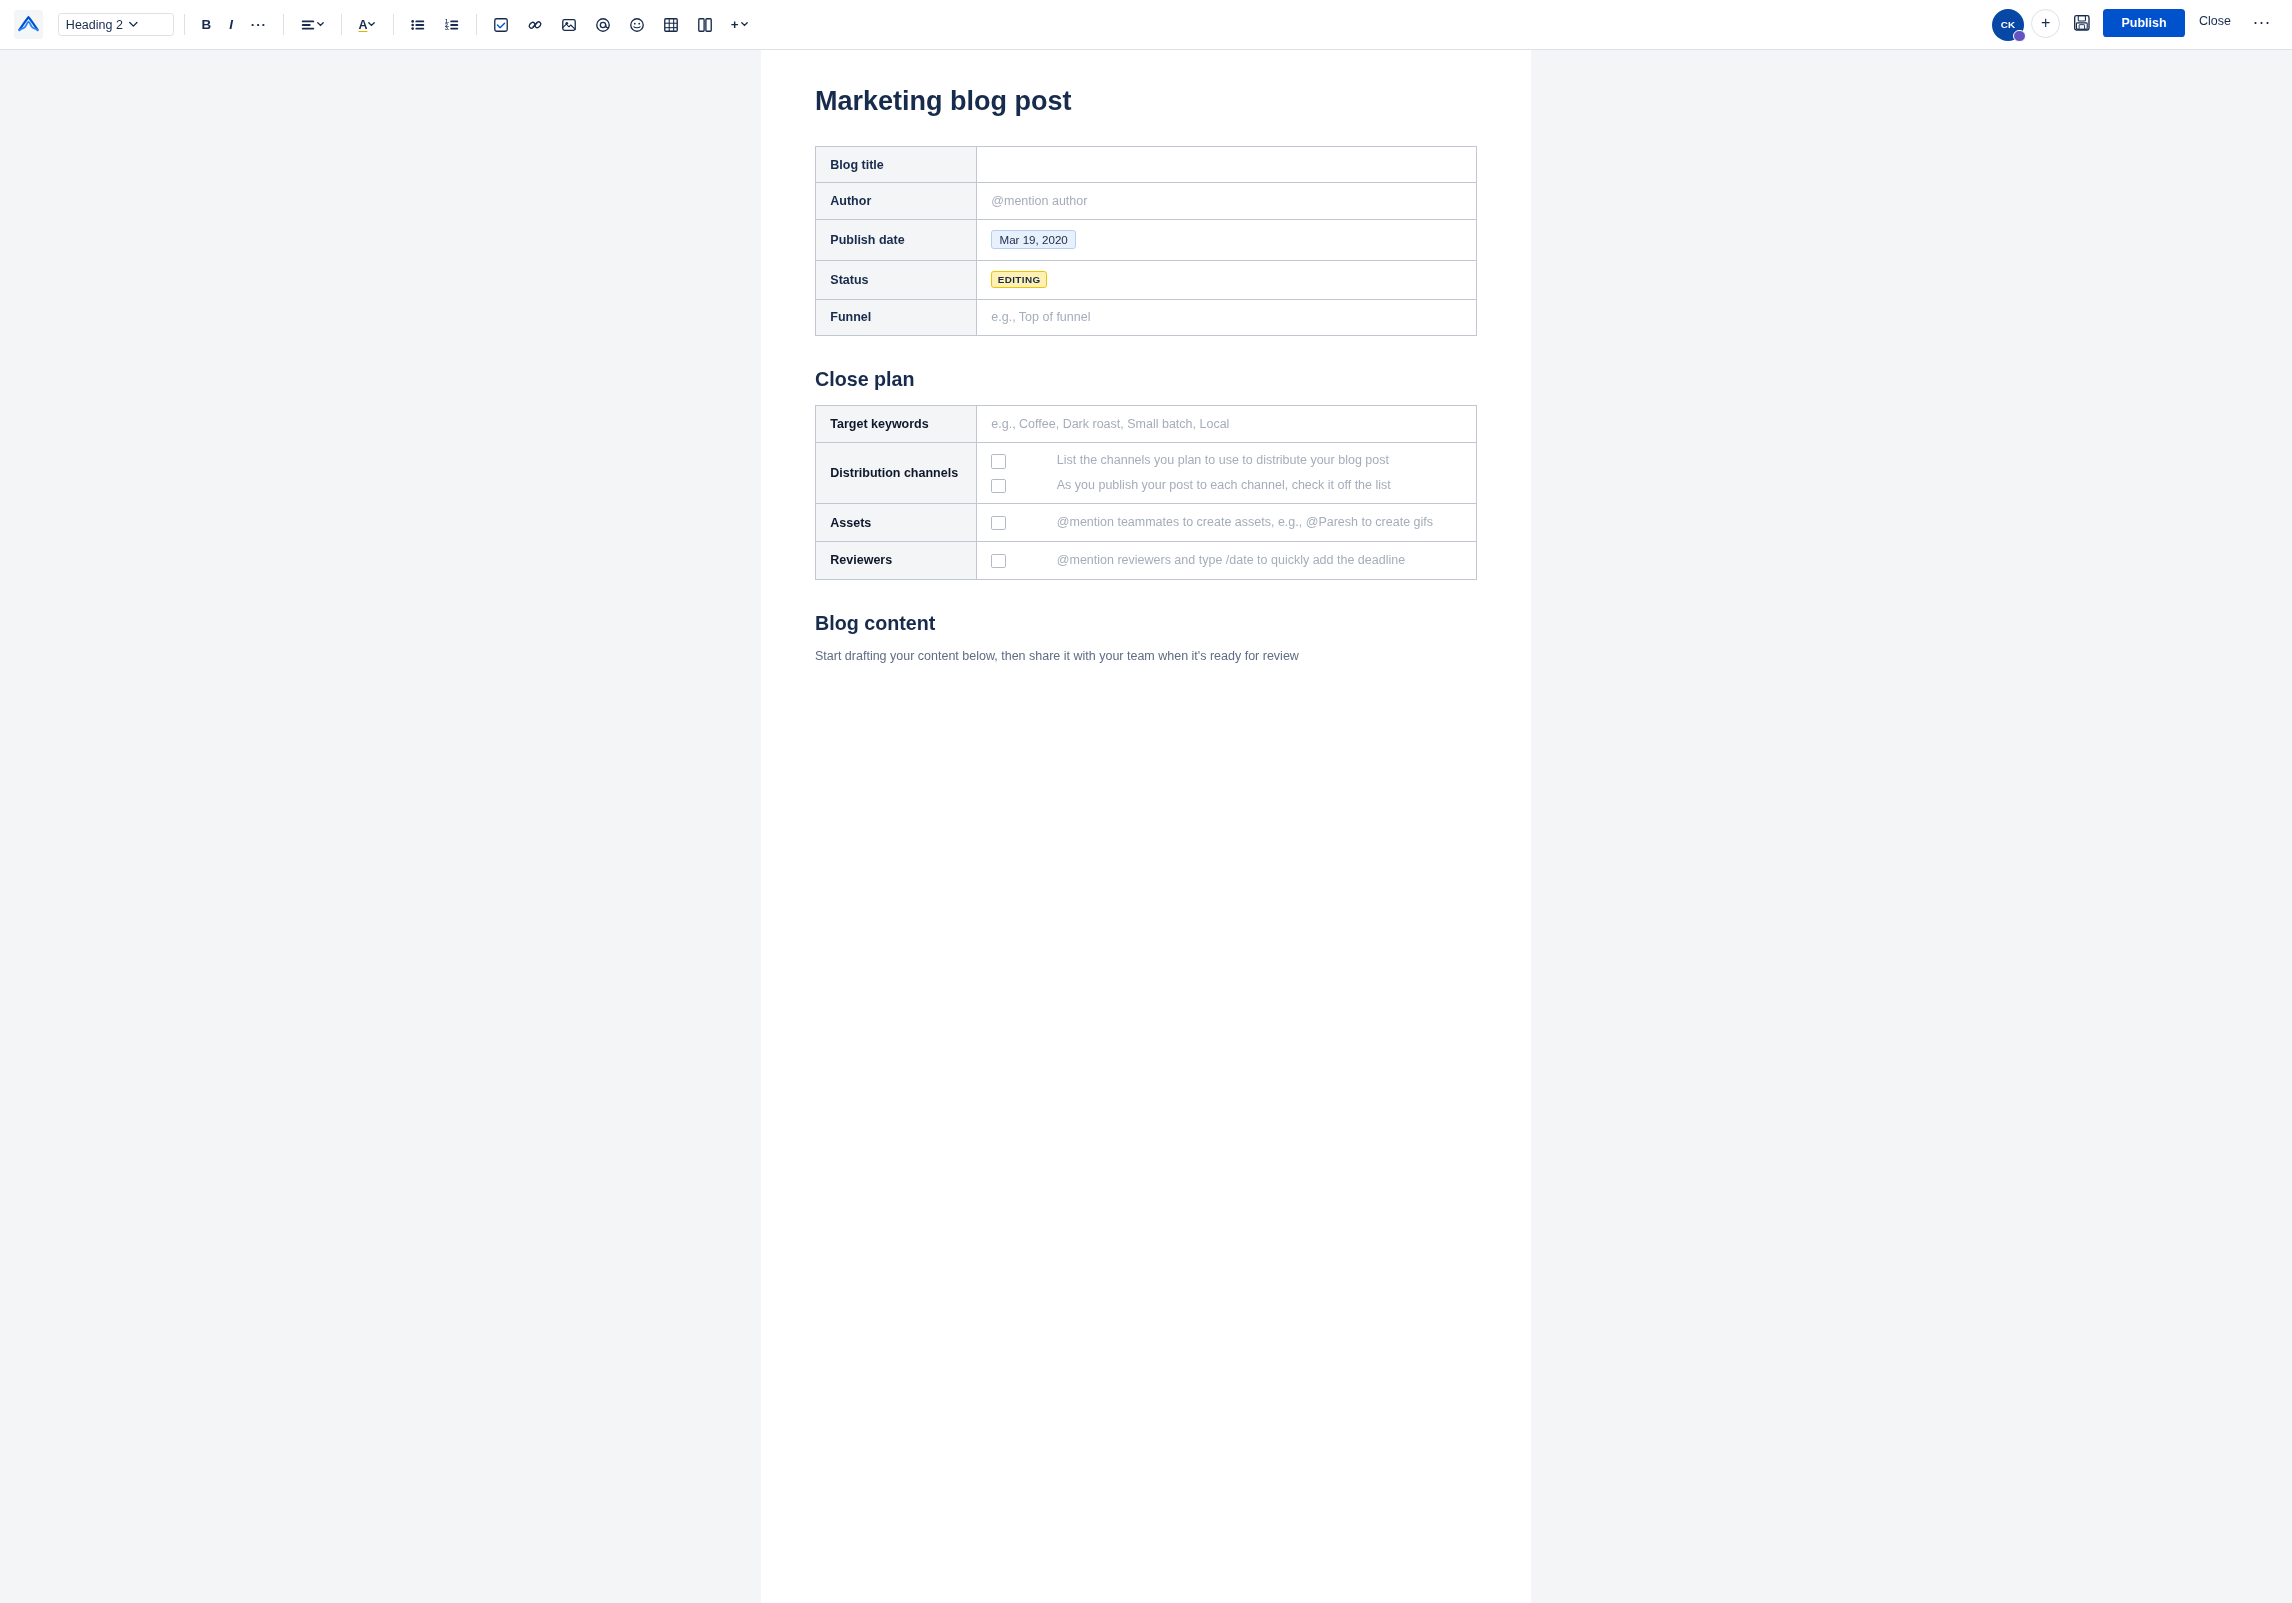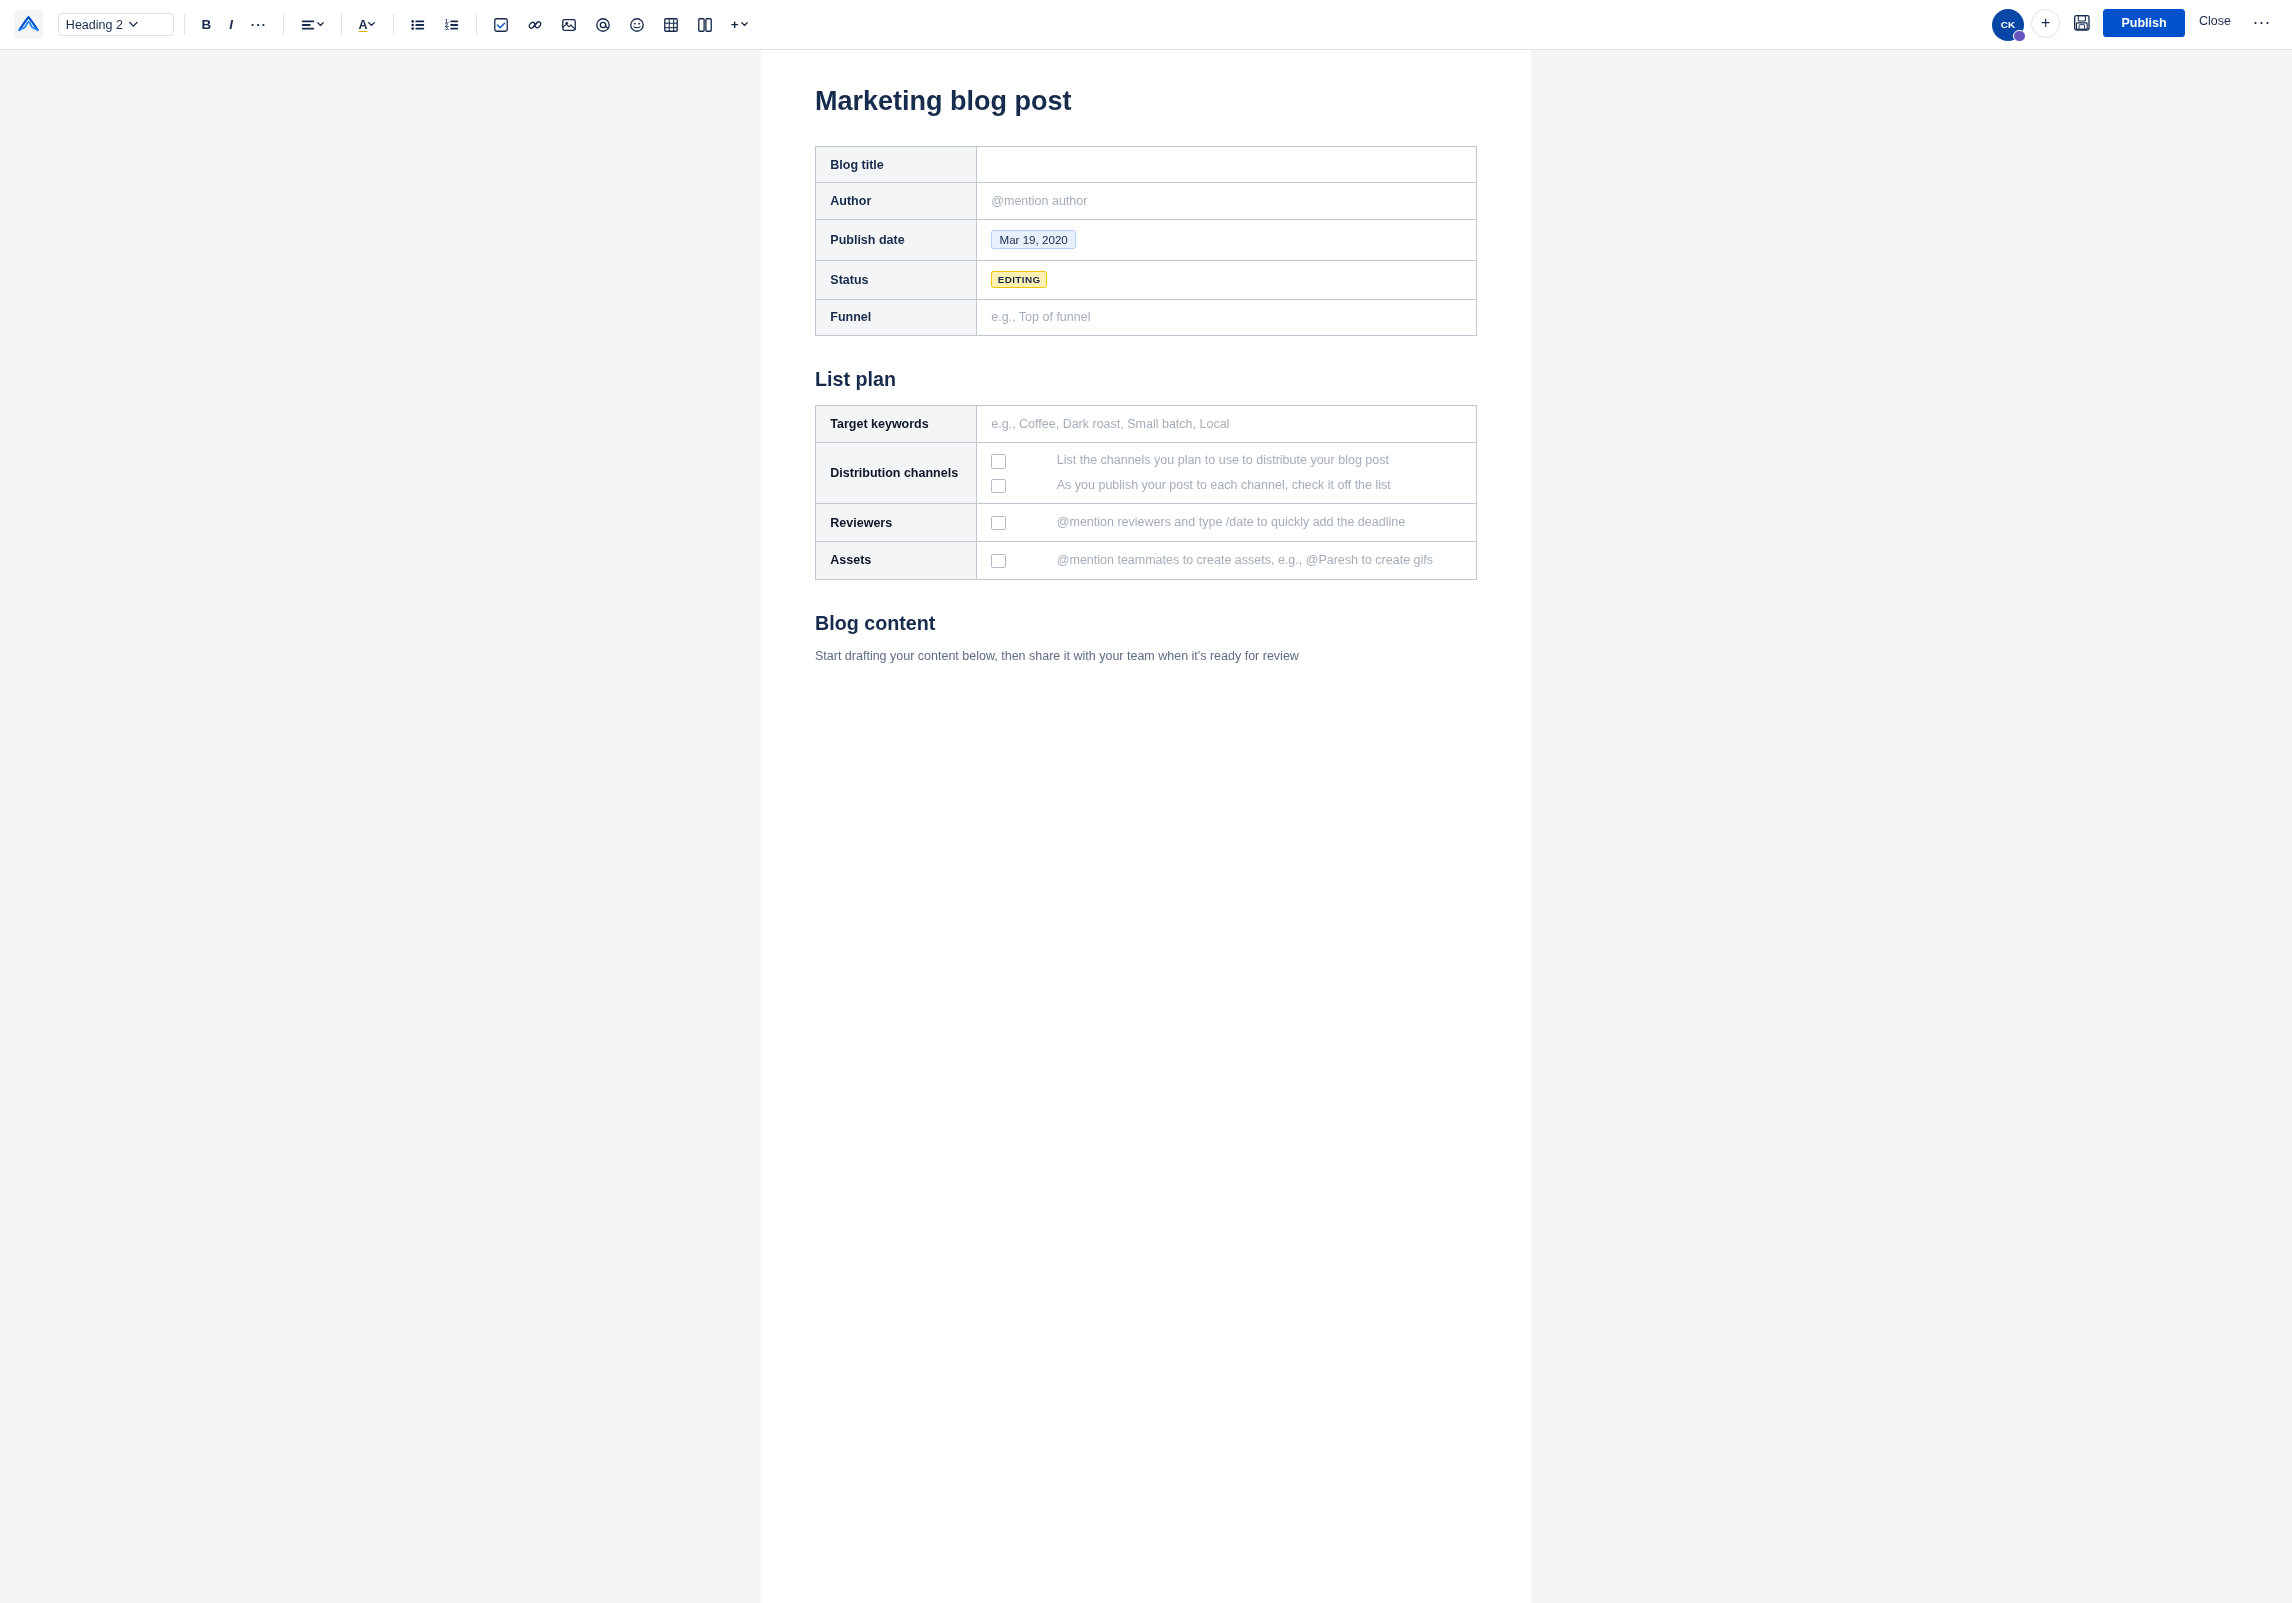--- a/index.html
+++ b/index.html
@@ -476,21 +476,21 @@
       </tr>
       <tr>
         <td class="label-cell">Funnel</td>
         <td class="value-cell">
           <span class="placeholder-text">e.g., Top of funnel</span>
         </td>
       </tr>
     </tbody>
   </table>
 
-  <h2 class="section-heading">List plan</h2>
+  <h2 class="section-heading">Close plan</h2>
 
   <table class="plan-table">
     <tbody>
       <tr>
         <td class="label-cell">Target keywords</td>
         <td class="value-cell">
           <span class="placeholder-text">e.g., Coffee, Dark roast, Small batch, Local</span>
         </td>
       </tr>
       <tr>
@@ -500,37 +500,37 @@
             <div class="checkbox-box"></div>
             <span class="checkbox-label">List the channels you plan to use to distribute your blog post</span>
           </div>
           <div class="checkbox-item">
             <div class="checkbox-box"></div>
             <span class="checkbox-label">As you publish your post to each channel, check it off the list</span>
           </div>
         </td>
       </tr>
       <tr>
+        <td class="label-cell">Assets</td>
+        <td class="value-cell">
+          <div class="checkbox-item">
+            <div class="checkbox-box"></div>
+            <span class="checkbox-label">@mention teammates to create assets, e.g., @Paresh to create gifs</span>
+          </div>
+        </td>
+      </tr>
+      <tr>
         <td class="label-cell">Reviewers</td>
         <td class="value-cell">
           <div class="checkbox-item">
             <div class="checkbox-box"></div>
             <span class="checkbox-label">@mention reviewers and type /date to quickly add the deadline</span>
           </div>
         </td>
       </tr>
-      <tr>
-        <td class="label-cell">Assets</td>
-        <td class="value-cell">
-          <div class="checkbox-item">
-            <div class="checkbox-box"></div>
-            <span class="checkbox-label">@mention teammates to create assets, e.g., @Paresh to create gifs</span>
-          </div>
-        </td>
-      </tr>
     </tbody>
   </table>
 
   <h2 class="section-heading">Blog content</h2>
   <p class="content-subtitle">Start drafting your content below, then share it with your team when it's ready for review</p>
 
 </div>
 
 
 </body></html>

